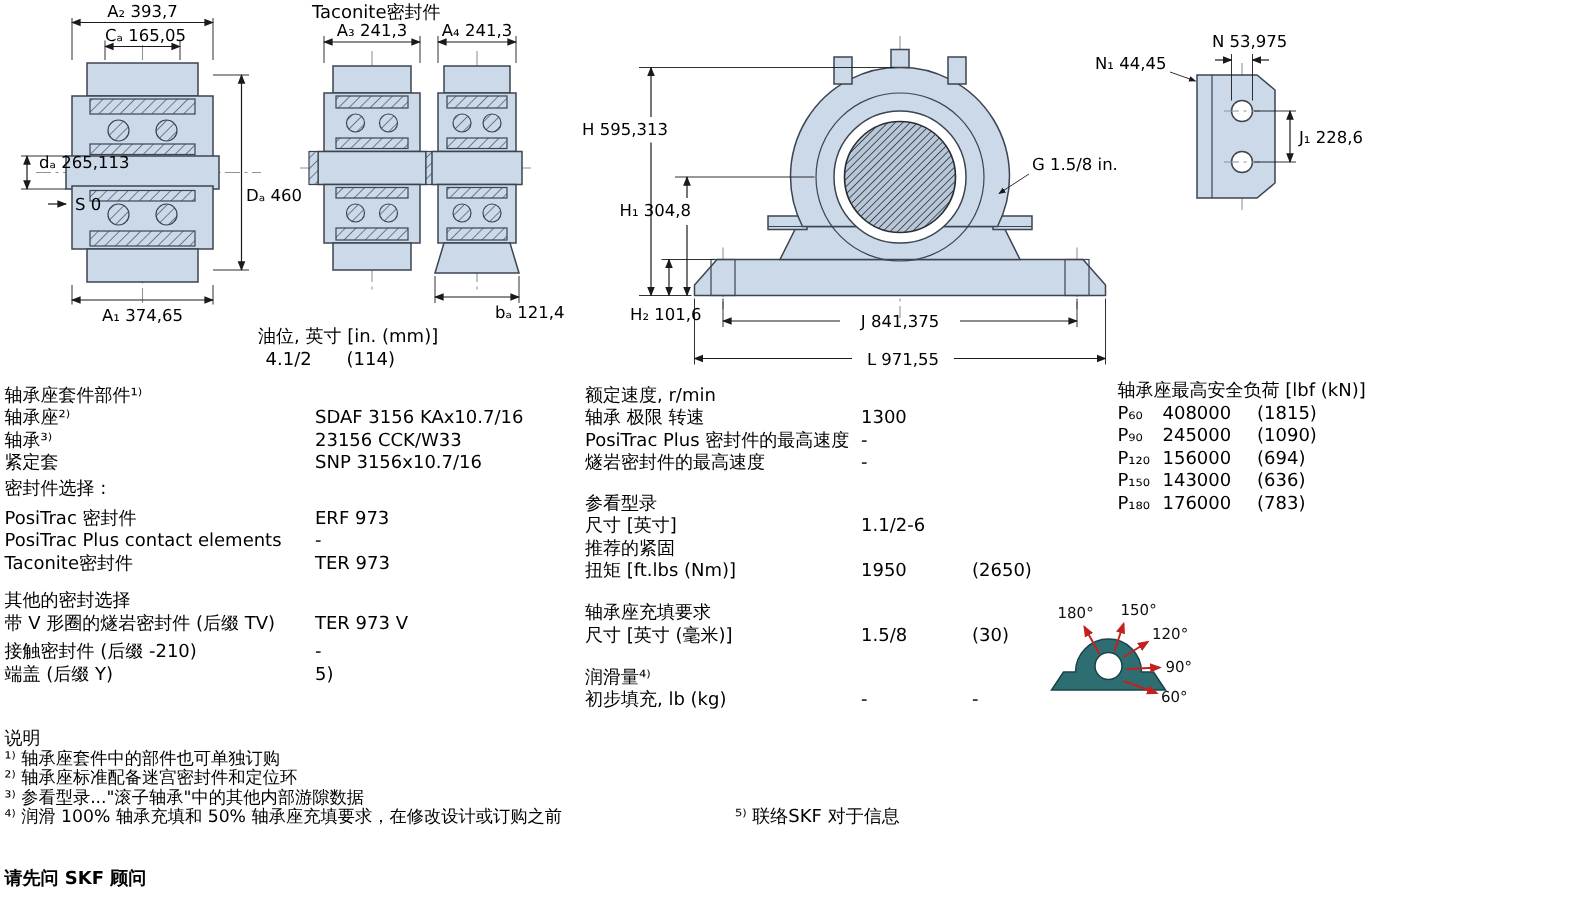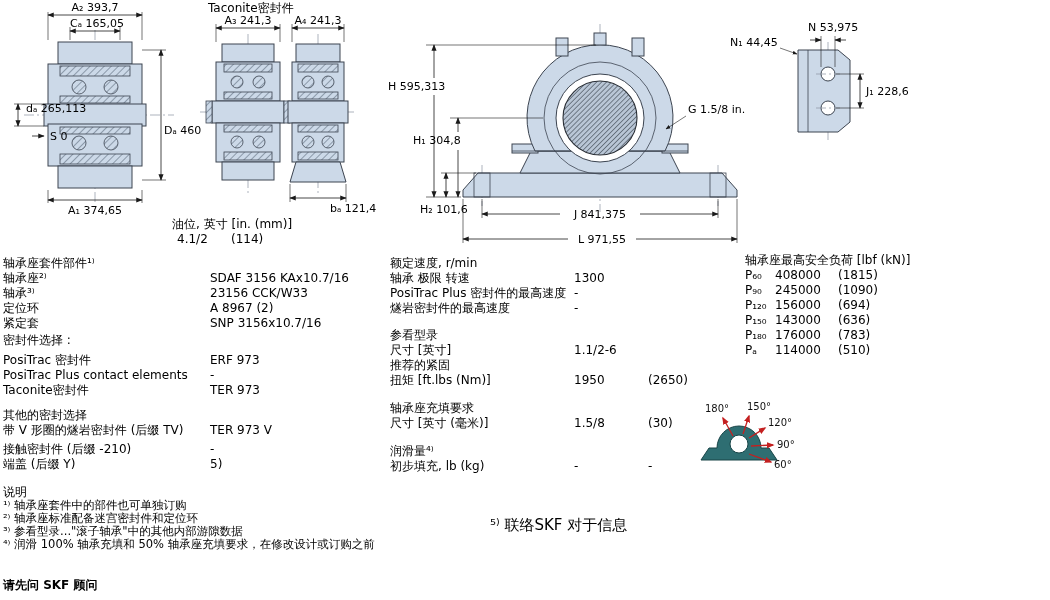--- a/index.html
+++ b/index.html
@@ -37,21 +37,21 @@
   #col2 .val2{left:258px}
   #col3{left:745px;top:253px;width:300px}
   #col3 .val{left:30px}
   #col3 .val2{left:93px}
   .g2{height:2px}.g4{height:4px}.g5{height:5px}
   .g10{height:10px}.g12{height:12px}.g13{height:13px}
 
   #notes{position:absolute;left:3px;top:485px;font-size:12px}
   #notes .t-title{line-height:14px}
   #notes .note-line{font-size:11.5px;line-height:13px}
-  #note5{position:absolute;left:490px;top:516px;font-size:15px}
+  #note5{position:absolute;left:490px;top:536px;font-size:12px}
   #footer-line{position:absolute;left:3px;top:577px;font-size:12px;font-weight:bold}
 </style>
 </head>
 <body>
 
 <div id="page">
 
   <svg id="drawings" width="1050" height="252" viewBox="0 0 1050 252">
     <defs>
       <pattern id="h1" patternUnits="userSpaceOnUse" width="5" height="5" patternTransform="rotate(45)">
@@ -242,24 +242,20 @@
     <div class="t-title">轴承座套件部件¹⁾</div>
     <div class="trow">
       <span>轴承座²⁾</span>
       <span class="val">SDAF 3156 KAx10.7/16</span>
     </div>
     <div class="trow">
       <span>轴承³⁾</span>
       <span class="val">23156 CCK/W33</span>
     </div>
     <div class="trow">
-      <span>定位环</span>
-      <span class="val">A 8967 (2)</span>
-    </div>
-    <div class="trow">
       <span>紧定套</span>
       <span class="val">SNP 3156x10.7/16</span>
     </div>
     <div class="g2"></div>
     <div class="t-title">密封件选择 :</div>
     <div class="g5"></div>
     <div class="trow">
       <span>PosiTrac 密封件</span>
       <span class="val">ERF 973</span>
     </div>
@@ -352,25 +348,20 @@
     </div>
     <div class="trow">
       <span>P₁₅₀</span>
       <span class="val">143000</span>
       <span class="val2">(636)</span>
     </div>
     <div class="trow">
       <span>P₁₈₀</span>
       <span class="val">176000</span>
       <span class="val2">(783)</span>
-    </div>
-    <div class="trow">
-      <span>Pₐ</span>
-      <span class="val">114000</span>
-      <span class="val2">(510)</span>
     </div>
   </div>
 
   <svg id="load-diagram" width="200" height="95" viewBox="0 0 200 95">
     <defs>
       <marker id="rarr2" viewBox="0 0 10 10" refX="8" refY="5" markerWidth="6" markerHeight="6" orient="auto">
         <path d="M0,1 L10,5 L0,9 Z" fill="#c42020"></path>
       </marker>
     </defs>
     <g>

